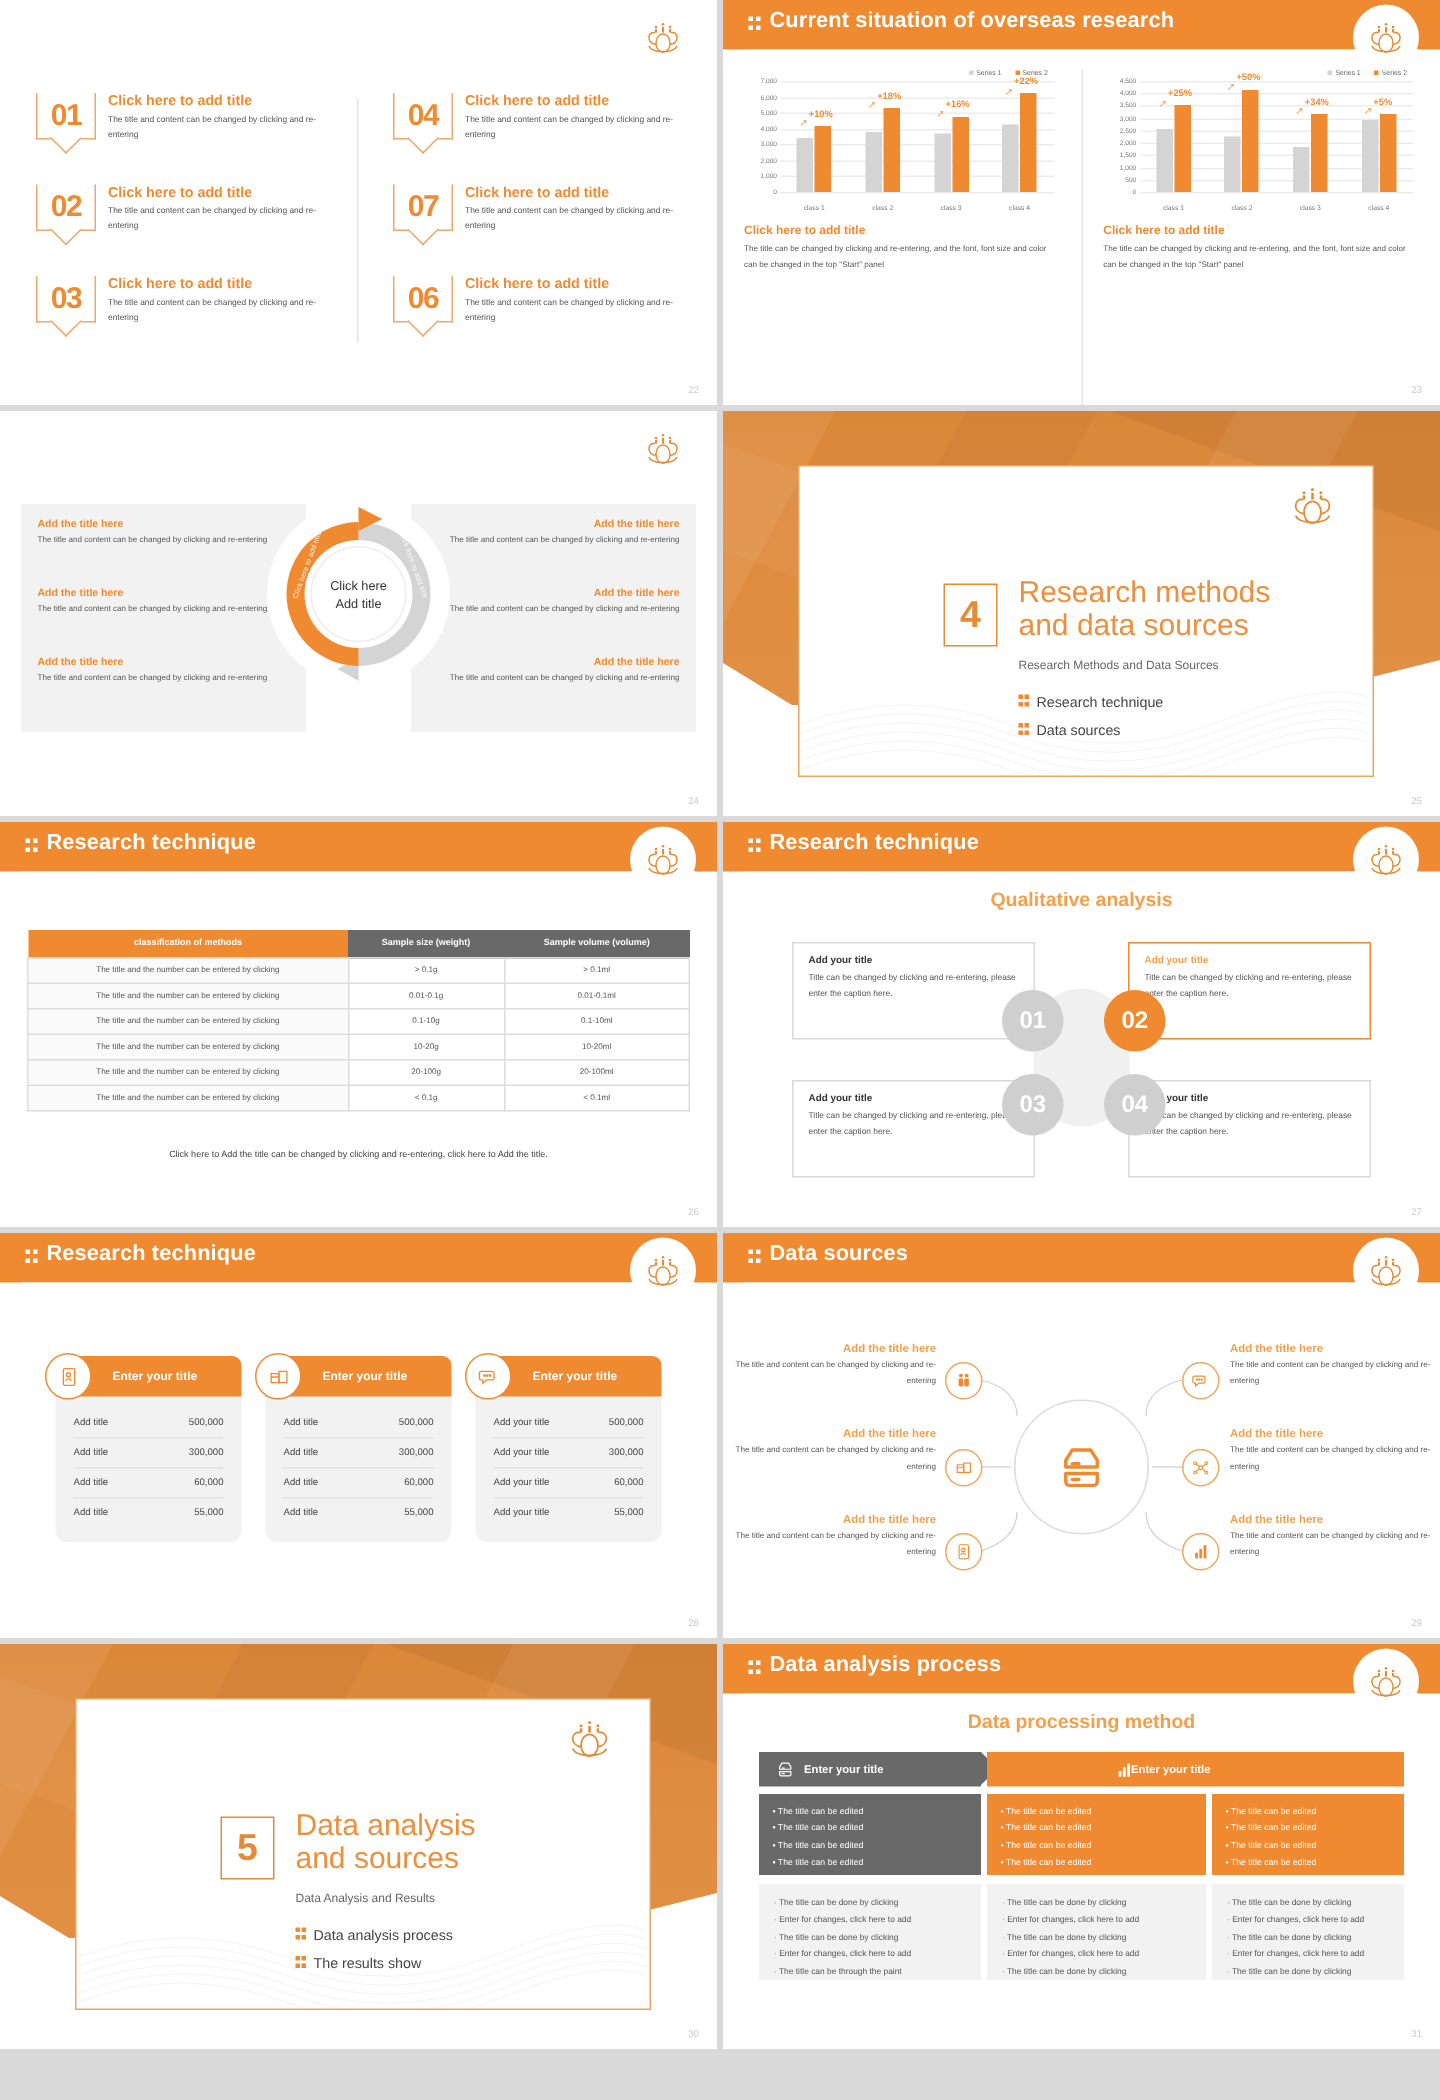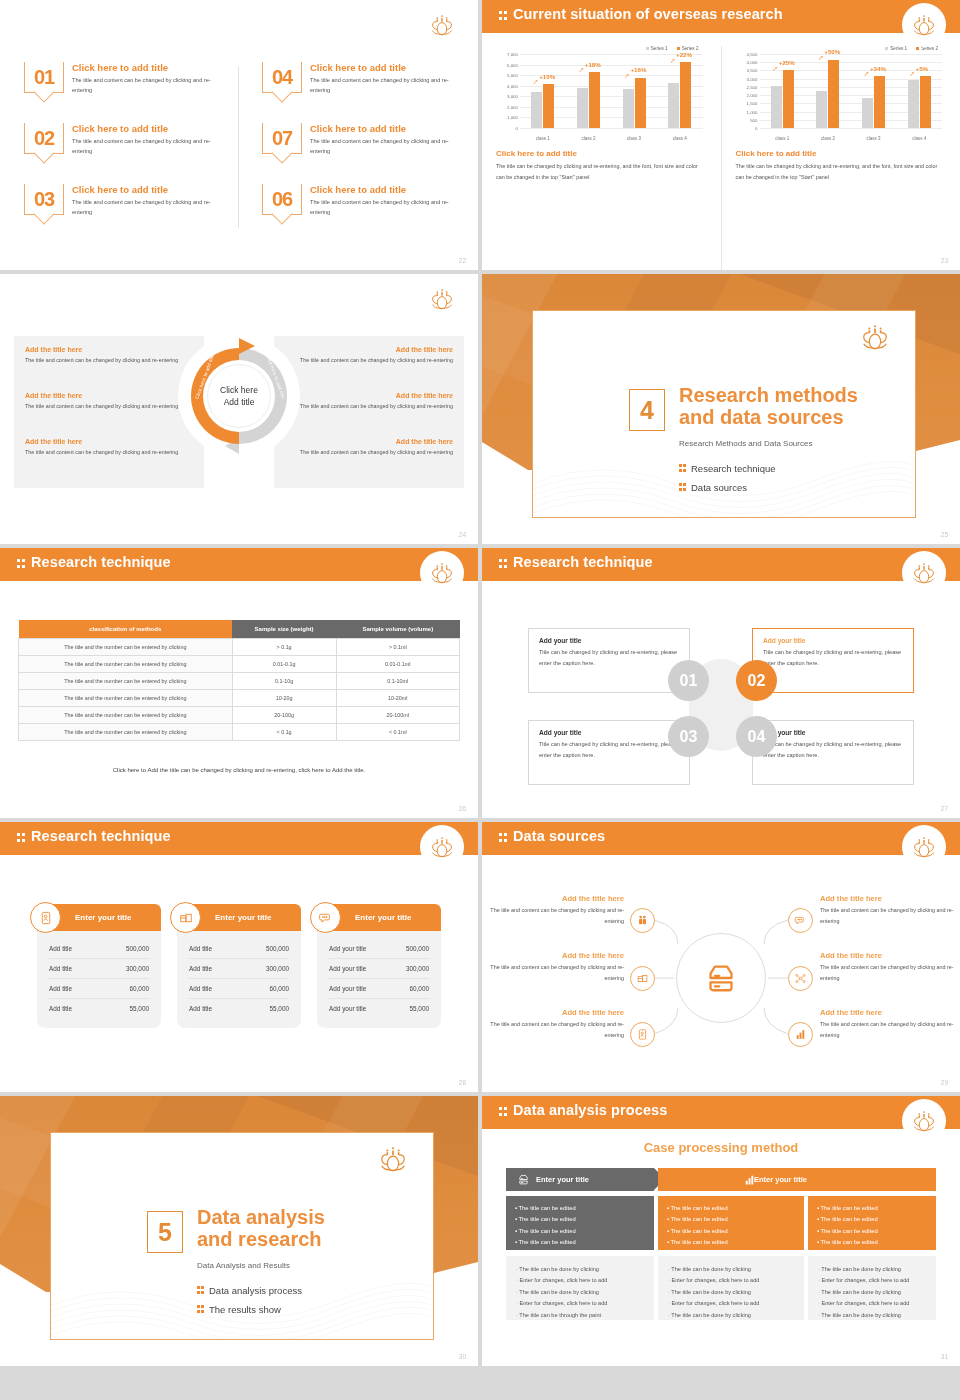--- a/index.html
+++ b/index.html
@@ -90,21 +90,21 @@
   .sec .band { position:absolute; left:0; right:0; bottom:0; height:74px; background:#fff; }
   .sec .band::before { content:''; position:absolute; left:0; top:-28px; width:46px; height:28px;
      background:#fff; clip-path: polygon(0 100%,100% 100%,0 0); }
   .sec .band::after { content:''; position:absolute; right:0; top:-30px; width:120px; height:30px;
      background:#fff; clip-path: polygon(100% 100%,0 100%,100% 0); }
   .card { position:absolute; left:50px; right:44px; top:36px; bottom:26px; background:#fff;
           border:1px solid #E8A661; overflow:hidden; }
   .card .wave { position:absolute; left:0; right:0; bottom:0; height:68px; opacity:.5; }
   .card .num { position:absolute; left:96px; top:78px; width:36px; height:42px; border:1.6px solid #E58B33;
                display:flex; align-items:center; justify-content:center; font-size:25px; color:#E58B33; font-weight:bold; }
-  .card .big { position:absolute; left:146px; top:74px; font-size:20px; line-height:1.08; color:#ED8F3C; font-weight:bold; }
+  .card .big { position:absolute; left:146px; top:74px; font-size:20px; line-height:1.08; color:#ED8F3C; font-weight:normal; }
   .card .sub { position:absolute; left:146px; top:128px; font-size:8px; color:#666; }
   .card .bl { position:absolute; left:146px; font-size:9.5px; color:#444; }
   .card .bl .dd { display:inline-block; width:7px; height:9px; position:relative; margin-right:5px; vertical-align:-1px;}
   .card .bl .dd i { position:absolute; width:2.5px; height:2.5px; background:#F08A31; }
   .card .bl .dd i:nth-child(1){left:0;top:0}.card .bl .dd i:nth-child(2){left:0;top:5px}
   .card .bl .dd i:nth-child(3){left:4px;top:0}.card .bl .dd i:nth-child(4){left:4px;top:5px}
   .card .logo2 { position:absolute; right:22px; top:8px; width:36px; height:36px; }
 
   
   .ctitle { position:absolute; left:0; right:0; top:44px; text-align:center; font-size:13px; color:#F2A04C; font-weight:bold; }
@@ -653,20 +653,21 @@
           <i></i>
         </span>
       <h1>Research technique</h1>
     </div>
     <div class="sep-line"></div>
     <div class="logo">
         <svg>
           <use href="#ico-logo"></use>
         </svg>
       </div>
+    <div class="ctitle">Qualitative analysis</div>
 
     <div class="qbg"></div>
 
     <div class="qbox" style="left:46px;top:80px">
       <div class="qt">Add your title</div>
       <div class="qd">Title can be changed by clicking and re-entering, please enter the caption here.</div>
       </div>
     <div class="qbox hl" style="right:46px;top:80px">
       <div class="qt">Add your title</div>
       <div class="qd">Title can be changed by clicking and re-entering, please enter the caption here.</div>
@@ -899,21 +900,21 @@
           <path d="M0 64 Q70 38 140 64 T280 62 T380 46"></path>
             <path d="M0 34 Q70 8 140 34 T280 32 T380 16"></path>
         </g>
       </svg>
       <svg class="logo2">
           <use href="#ico-logo"></use>
         </svg>
       <div class="num">5</div>
       <div class="big">
         <div>Data analysis</div>
-        <div>and research</div>
+        <div>and sources</div>
       </div>
       <div class="sub">Data Analysis and Results</div>
       <div class="bl" style="top:152px">
         <span class="dd"><i></i><i></i><i></i><i></i></span><span>Data analysis process</span></div>
       <div class="bl" style="top:171px">
         <span class="dd"><i></i><i></i><i></i><i></i></span><span>The results show</span></div>
     </div>
     <div class="pg">30</div>
   </div>
 
@@ -926,21 +927,21 @@
           <i></i>
         </span>
       <h1>Data analysis process</h1>
     </div>
     <div class="sep-line"></div>
     <div class="logo">
         <svg>
           <use href="#ico-logo"></use>
         </svg>
       </div>
-    <div class="ctitle">Case processing method</div>
+    <div class="ctitle">Data processing method</div>
 
     <div class="pbar a">
       <svg class="pi" style="color:#fff">
           <use href="#ico-db"></use>
         </svg>
       <span>Enter your title</span>
     </div>
     <div class="pbar b">
       <svg class="pi" style="color:#fff">
           <use href="#ico-barchart"></use>

